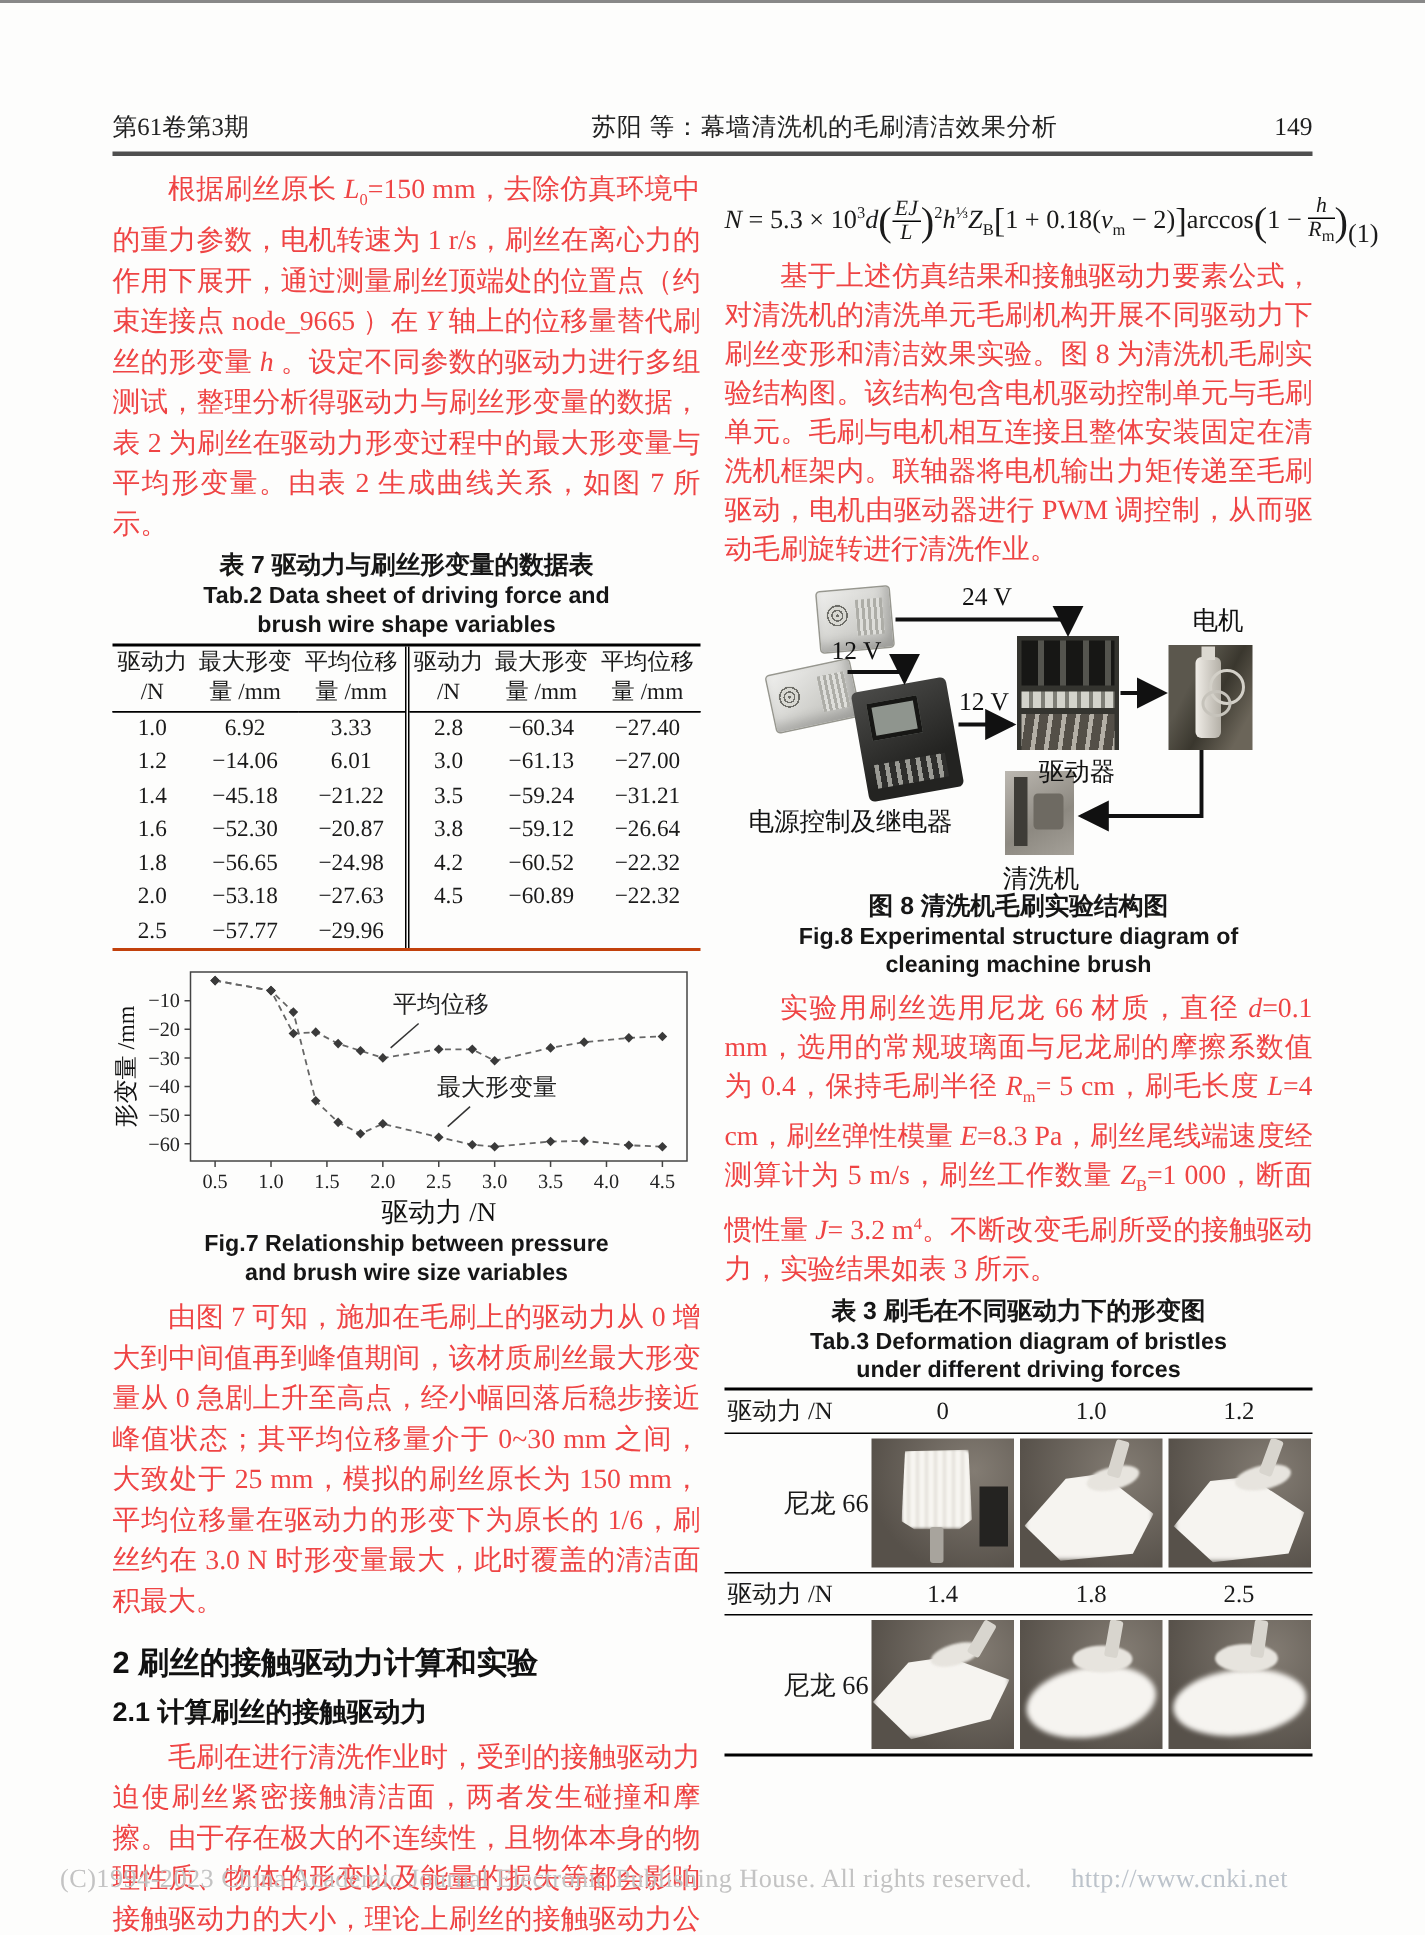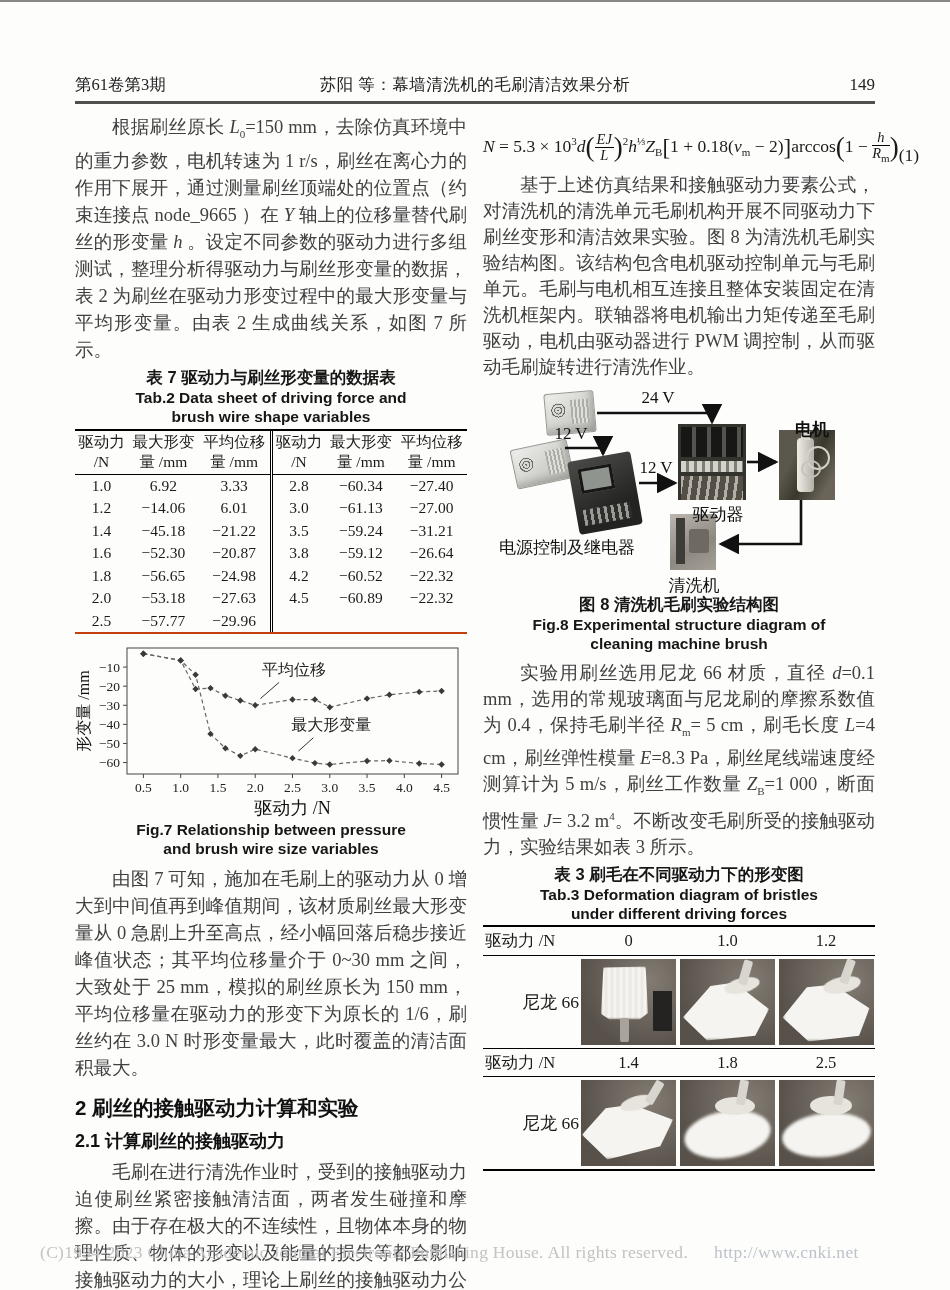--- a/index.html
+++ b/index.html
@@ -6,28 +6,28 @@
   html,body { background:#888; }
   .page {
     position:relative; width:950px; height:1290px; margin:2px auto;
     background:#fdfdfc; overflow:hidden;
     font-family:"Liberation Serif","DejaVu Serif",serif; color:#1a1a1a;
   }
   
   .hdr { position:absolute; top:72px; left:75px; width:800px;
          display:flex; align-items:baseline; font-size:16.5px; color:#222; }
   .hdr .hl { width:170px; }
-  .hdr .hc { flex:1; text-align:center; letter-spacing:.5px; }
+  .hdr .hc { flex:1; text-align:right; letter-spacing:.5px; }
   .hdr .hr { width:170px; text-align:right; font-size:17px; }
   .hdr-rule { position:absolute; top:99px; left:75px; width:800px; height:3px; background:#4f4f4f; }
   
   .col { position:absolute; top:112px; width:392px; }
   .col-left  { left:75px; }
   .col-right { left:483px; }
-  p.body { font-size:18.5px; line-height:27px; text-align:justify; color:#404040; }
+  p.body { font-size:18.5px; line-height:27px; text-align:justify; color:#ef4444; }
   p.body.rt { line-height:26px; }
   p.indent { text-indent:2em; }
   sup { font-size:11px; } sub { font-size:11px; }
   
   .cap { text-align:center; font-family:"Liberation Sans","DejaVu Sans",sans-serif; font-weight:bold; color:#161616; }
   .cap .zh { font-size:16.5px; line-height:21px; }
   .cap .en { font-size:15.5px; line-height:19px; }
   
   .t2wrap { display:flex; border-top:2px solid #000; border-bottom:2px solid #c2410c; margin-top:3px; }
   .t2half { flex:1; }
@@ -371,21 +371,21 @@
         <polyline points="82,62 120,62 120,68" fill="none" stroke="#111" stroke-width="2.6" marker-end="url(#ah)"></polyline>
         <polyline points="156,97 192,97" fill="none" stroke="#111" stroke-width="2.6" marker-end="url(#ah)"></polyline>
         <polyline points="264,76 293,76" fill="none" stroke="#111" stroke-width="2.6" marker-end="url(#ah)"></polyline>
         <polyline points="318,114 318,158 238,158" fill="none" stroke="#111" stroke-width="2.6" marker-end="url(#ah)"></polyline>
       </svg>
 
       <div class="f8lbl" style="left:135px; top:2px; width:80px;">24 V</div>
       <div class="f8lbl" style="left:55px; top:38px; width:66px;">12 V</div>
       <div class="f8lbl" style="left:140px; top:72px; width:66px;">12 V</div>
       <div class="f8lbl" style="left:195px; top:117px; width:80px;">驱动器</div>
-      <div class="f8lbl" style="left:296px; top:32px; width:66px;font-weight:bold;">电机</div>
+      <div class="f8lbl" style="left:296px; top:16px; width:66px;">电机</div>
       <div class="f8lbl" style="left:4px; top:150px; width:160px;">电源控制及继电器</div>
       <div class="f8lbl" style="left:178px; top:188px; width:66px;">清洗机</div>
     </div>
 
     <div class="cap">
       <div class="zh">图 8  清洗机毛刷实验结构图</div>
       <div class="en">Fig.8  Experimental structure diagram of</div>
       <div class="en">cleaning machine brush</div>
     </div>
 

